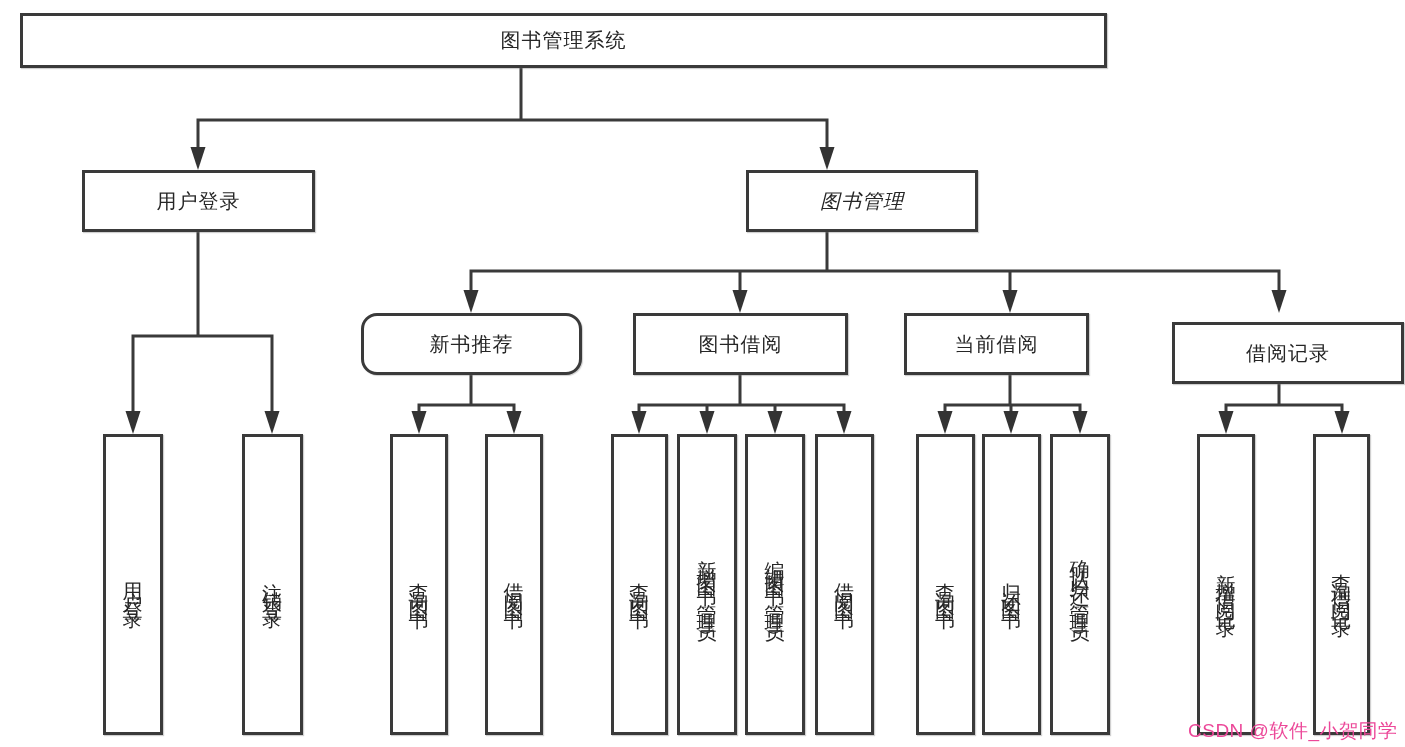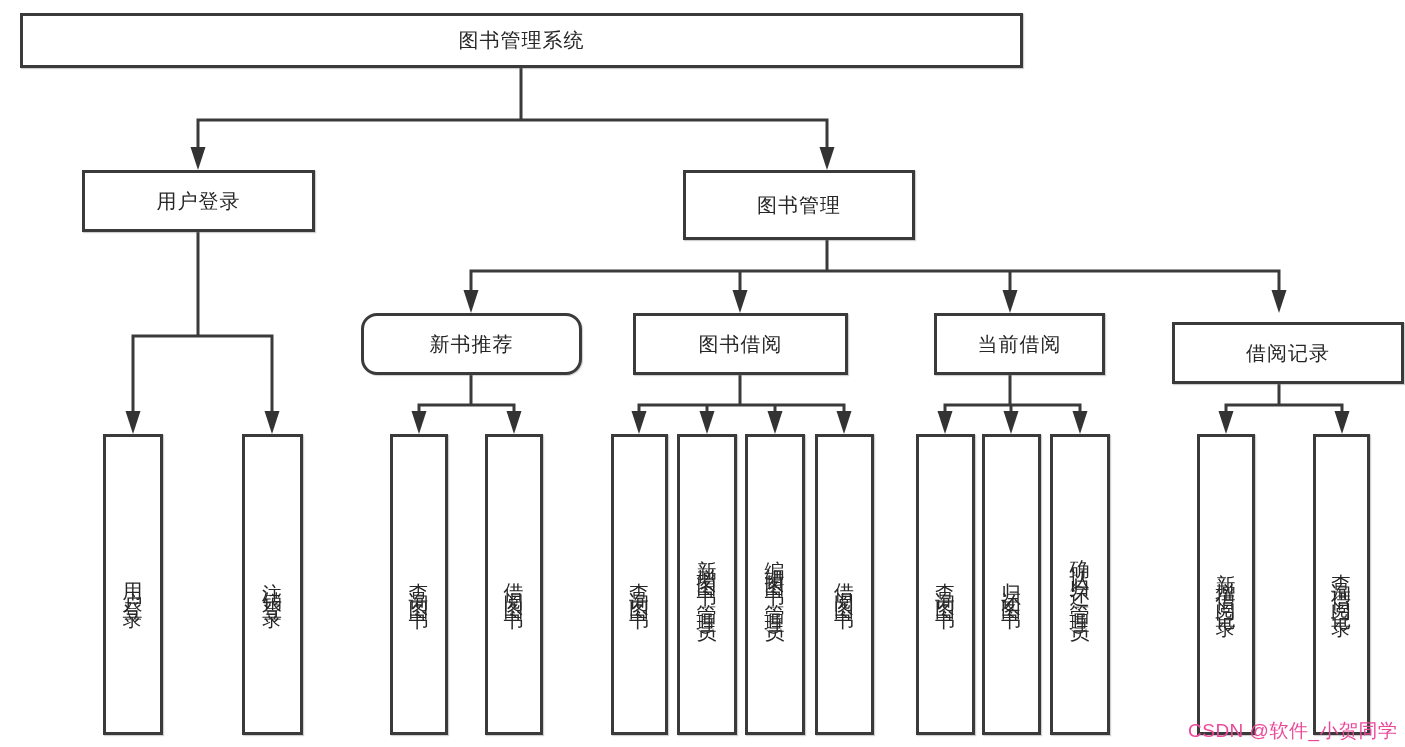--- a/index.html
+++ b/index.html
@@ -96,28 +96,28 @@
       <polygon points="767.5,411 782.5,411 775,434"></polygon>
       <polygon points="836.5,411 851.5,411 844,434"></polygon>
       <polygon points="937.5,411 952.5,411 945,434"></polygon>
       <polygon points="1003.5,411 1018.5,411 1011,434"></polygon>
       <polygon points="1072.5,411 1087.5,411 1080,434"></polygon>
       <polygon points="1218.5,411 1233.5,411 1226,434"></polygon>
       <polygon points="1334.5,411 1349.5,411 1342,434"></polygon>
     </g>
   </svg>
 
-  <div class="node" style="left:20px; top:13px; width:1003px; height:55px;">图书管理系统</div>
+  <div class="node" style="left:20px; top:13px; width:1087px; height:55px;">图书管理系统</div>
 
   <div class="node" style="left:82px; top:170px; width:233px; height:62px;">用户登录</div>
-  <div class="node" style="left:683px; top:170px; width:232px; height:70px;">图书管理</div>
+  <div class="node" style="left:746px; top:170px; width:232px; height:62px;font-style:italic;">图书管理</div>
 
   <div class="node" style="left:361px; top:313px; width:221px; height:62px;border-radius:16px;">新书推荐</div>
   <div class="node" style="left:633px; top:313px; width:215px; height:62px;">图书借阅</div>
-  <div class="node" style="left:904px; top:313px; width:171px; height:62px;margin-left:30px;">当前借阅</div>
+  <div class="node" style="left:904px; top:313px; width:185px; height:62px;">当前借阅</div>
   <div class="node" style="left:1172px; top:322px; width:232px; height:62px;">借阅记录</div>
 
   <div class="leaf" style="left:103px; width:60px;">用户登录</div>
   <div class="leaf" style="left:242px; width:61px;">注销登录</div>
 
   <div class="leaf" style="left:390px; width:58px;">查询图书</div>
   <div class="leaf" style="left:485px; width:58px;">借阅图书</div>
 
   <div class="leaf" style="left:611px; width:57px;">查询图书</div>
   <div class="leaf" style="left:677px; width:60px;">新增图书（管理员）</div>

